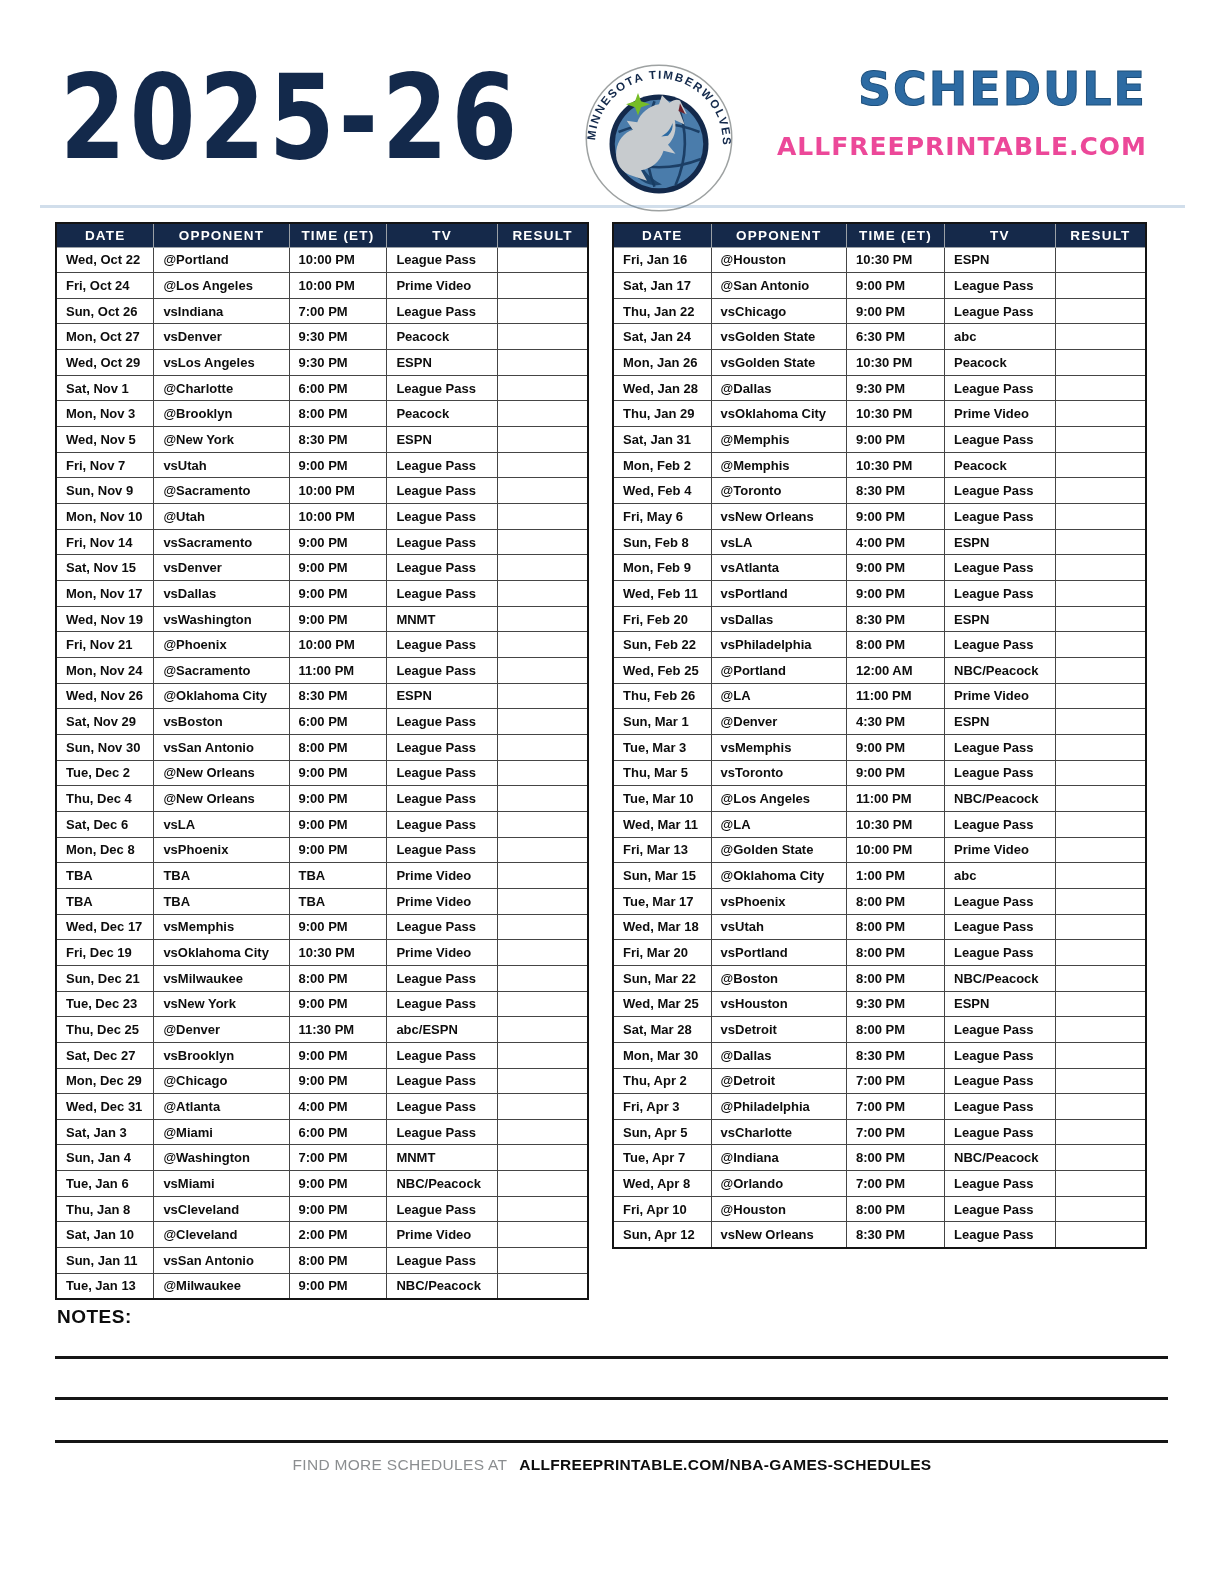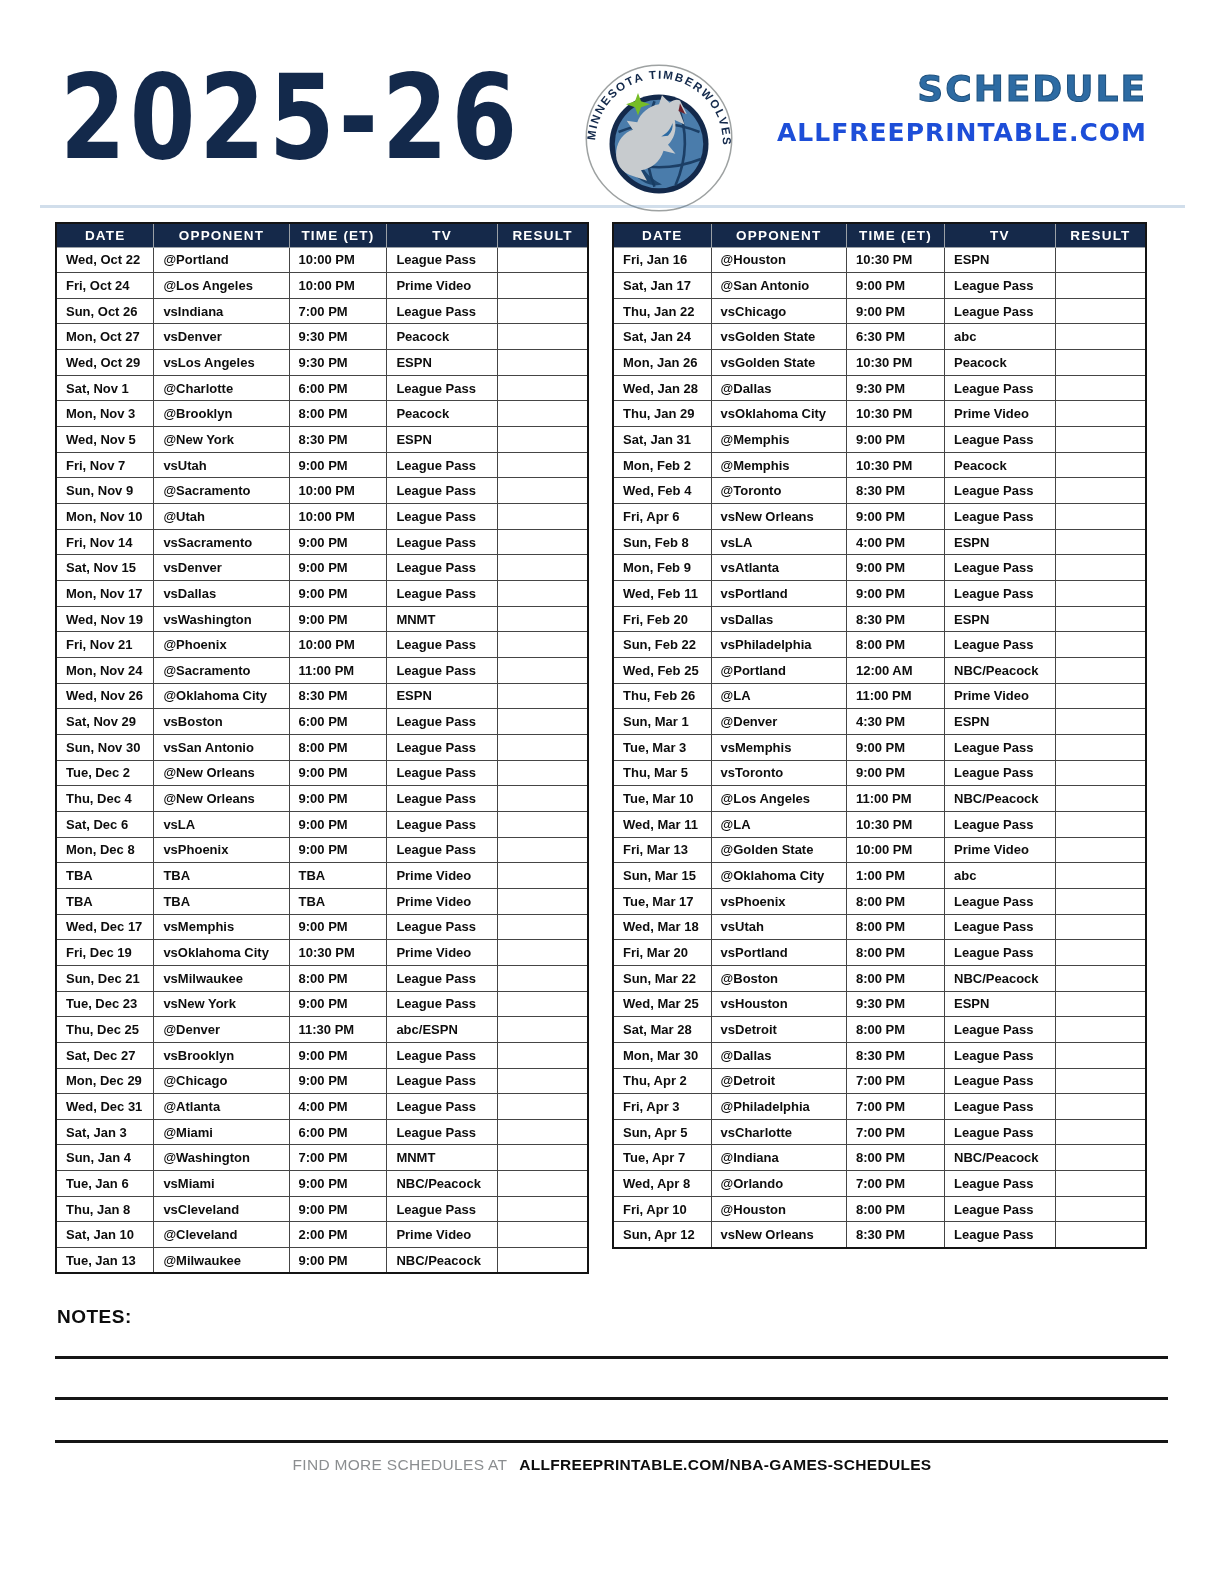--- a/index.html
+++ b/index.html
@@ -17,28 +17,28 @@
     font-family:"DejaVu Sans", sans-serif;
     font-weight:900; font-size:118px; line-height:1;
     letter-spacing:5px; color:#13294b;
     transform:scaleX(0.80); transform-origin:left top;
     white-space:nowrap;
   }
   .logo{ position:absolute; left:584px; top:63px; width:150px; height:150px; }
   .title-block{ position:absolute; right:77px; top:62px; text-align:right; }
   .schedule-title{
     font-family:"DejaVu Sans", sans-serif;
-    font-weight:900; font-size:36px; line-height:54px; letter-spacing:2px;
+    font-weight:900; font-size:46px; line-height:54px; letter-spacing:2px;
     color:#2d6ba3; -webkit-text-stroke:1px #1d4f7c;
     text-shadow:0 0 1px #ffffff;
   }
   .site-name{
     font-family:"DejaVu Sans", sans-serif;
     font-weight:800; font-size:25px; line-height:27px; letter-spacing:1px;
-    color:#1d4ed8; margin-top:3px;
+    color:#ec4899; margin-top:17px;
   }
   .tagline{
     font-family:"DejaVu Sans", sans-serif;
     font-weight:800; font-size:30px; line-height:33px; letter-spacing:1px;
     color:#76bc26; margin-top:2px;
   }
   .header-divider{
     position:absolute; left:40px; top:205px; width:1145px; height:3px;
     background:#2d6ba3; opacity:0.22;
   }
@@ -423,20 +423,27 @@
           <td></td>
         </tr>
         <tr>
           <td>Sat, Jan 10</td>
           <td>@Cleveland</td>
           <td>2:00 PM</td>
           <td>Prime Video</td>
           <td></td>
         </tr>
         <tr>
+          <td>Sun, Jan 11</td>
+          <td>vsSan Antonio</td>
+          <td>8:00 PM</td>
+          <td>League Pass</td>
+          <td></td>
+        </tr>
+        <tr>
           <td>Tue, Jan 13</td>
           <td>@Milwaukee</td>
           <td>9:00 PM</td>
           <td>NBC/Peacock</td>
           <td></td>
         </tr>
       </tbody>
   </table>
 
   <table class="sched right">
@@ -521,21 +528,21 @@
           <td></td>
         </tr>
         <tr>
           <td>Wed, Feb 4</td>
           <td>@Toronto</td>
           <td>8:30 PM</td>
           <td>League Pass</td>
           <td></td>
         </tr>
         <tr>
-          <td>Fri, Apr 6</td>
+          <td>Fri, May 6</td>
           <td>vsNew Orleans</td>
           <td>9:00 PM</td>
           <td>League Pass</td>
           <td></td>
         </tr>
         <tr>
           <td>Sun, Feb 8</td>
           <td>vsLA</td>
           <td>4:00 PM</td>
           <td>ESPN</td>

